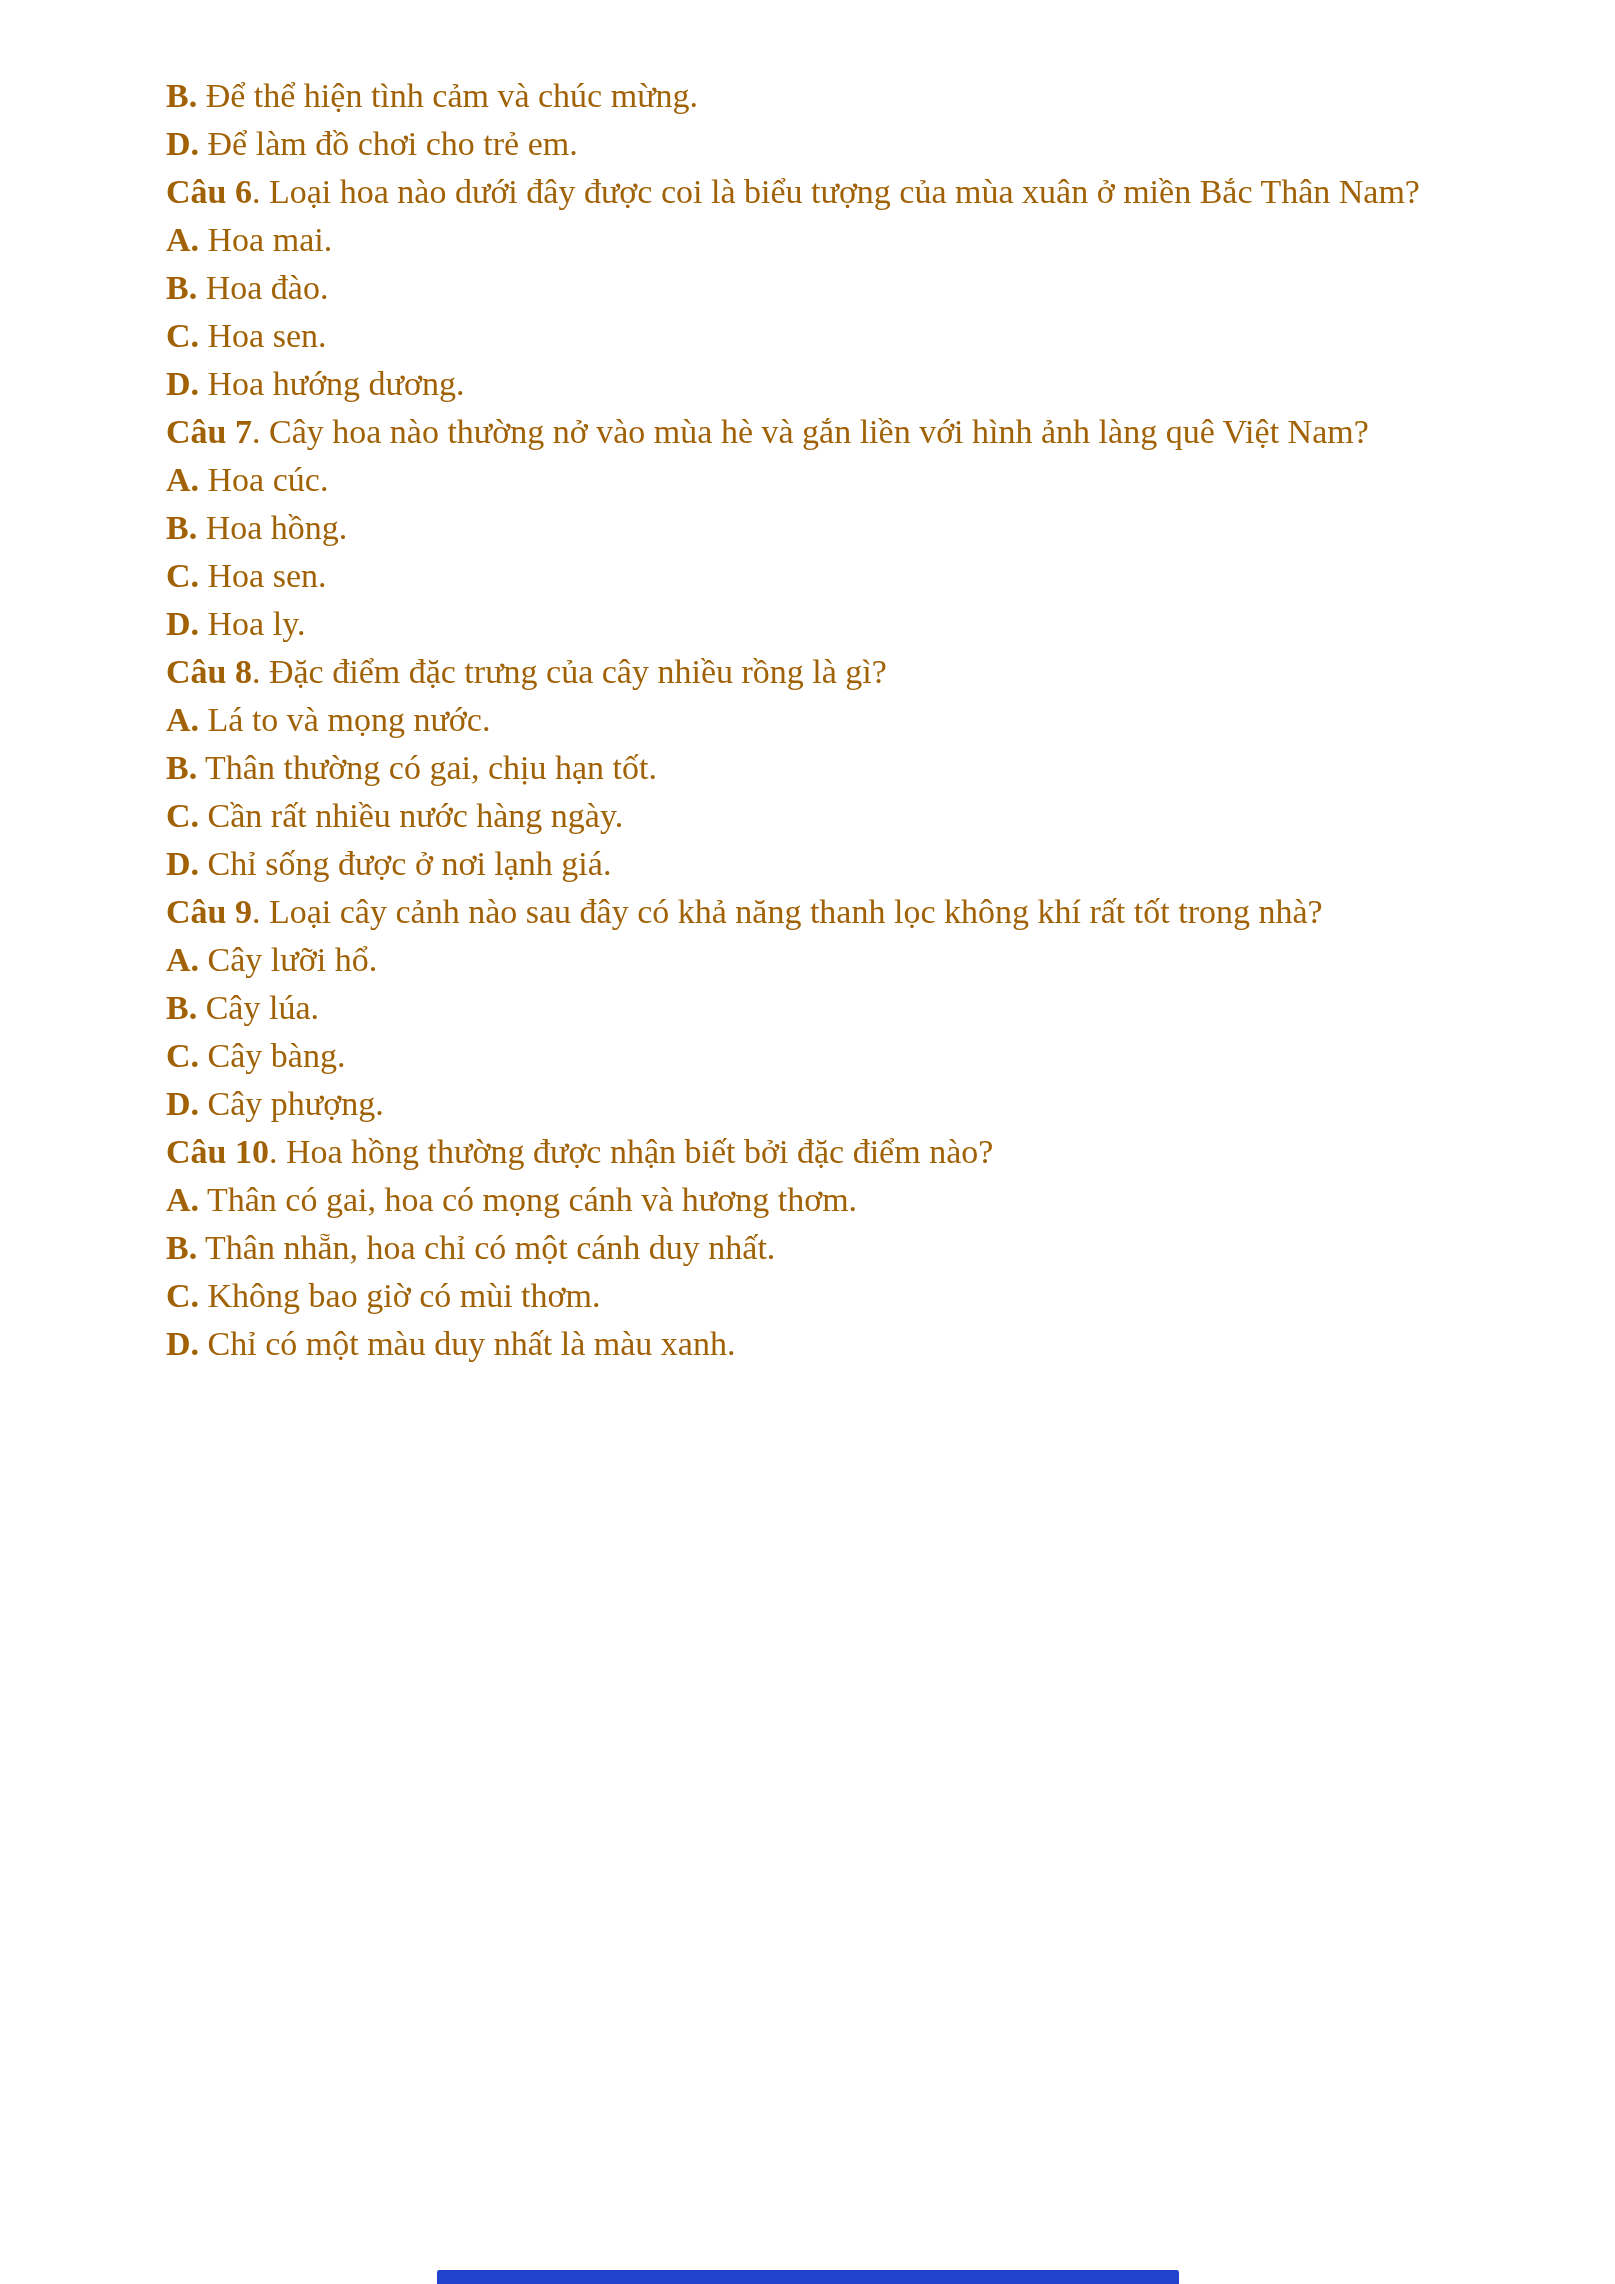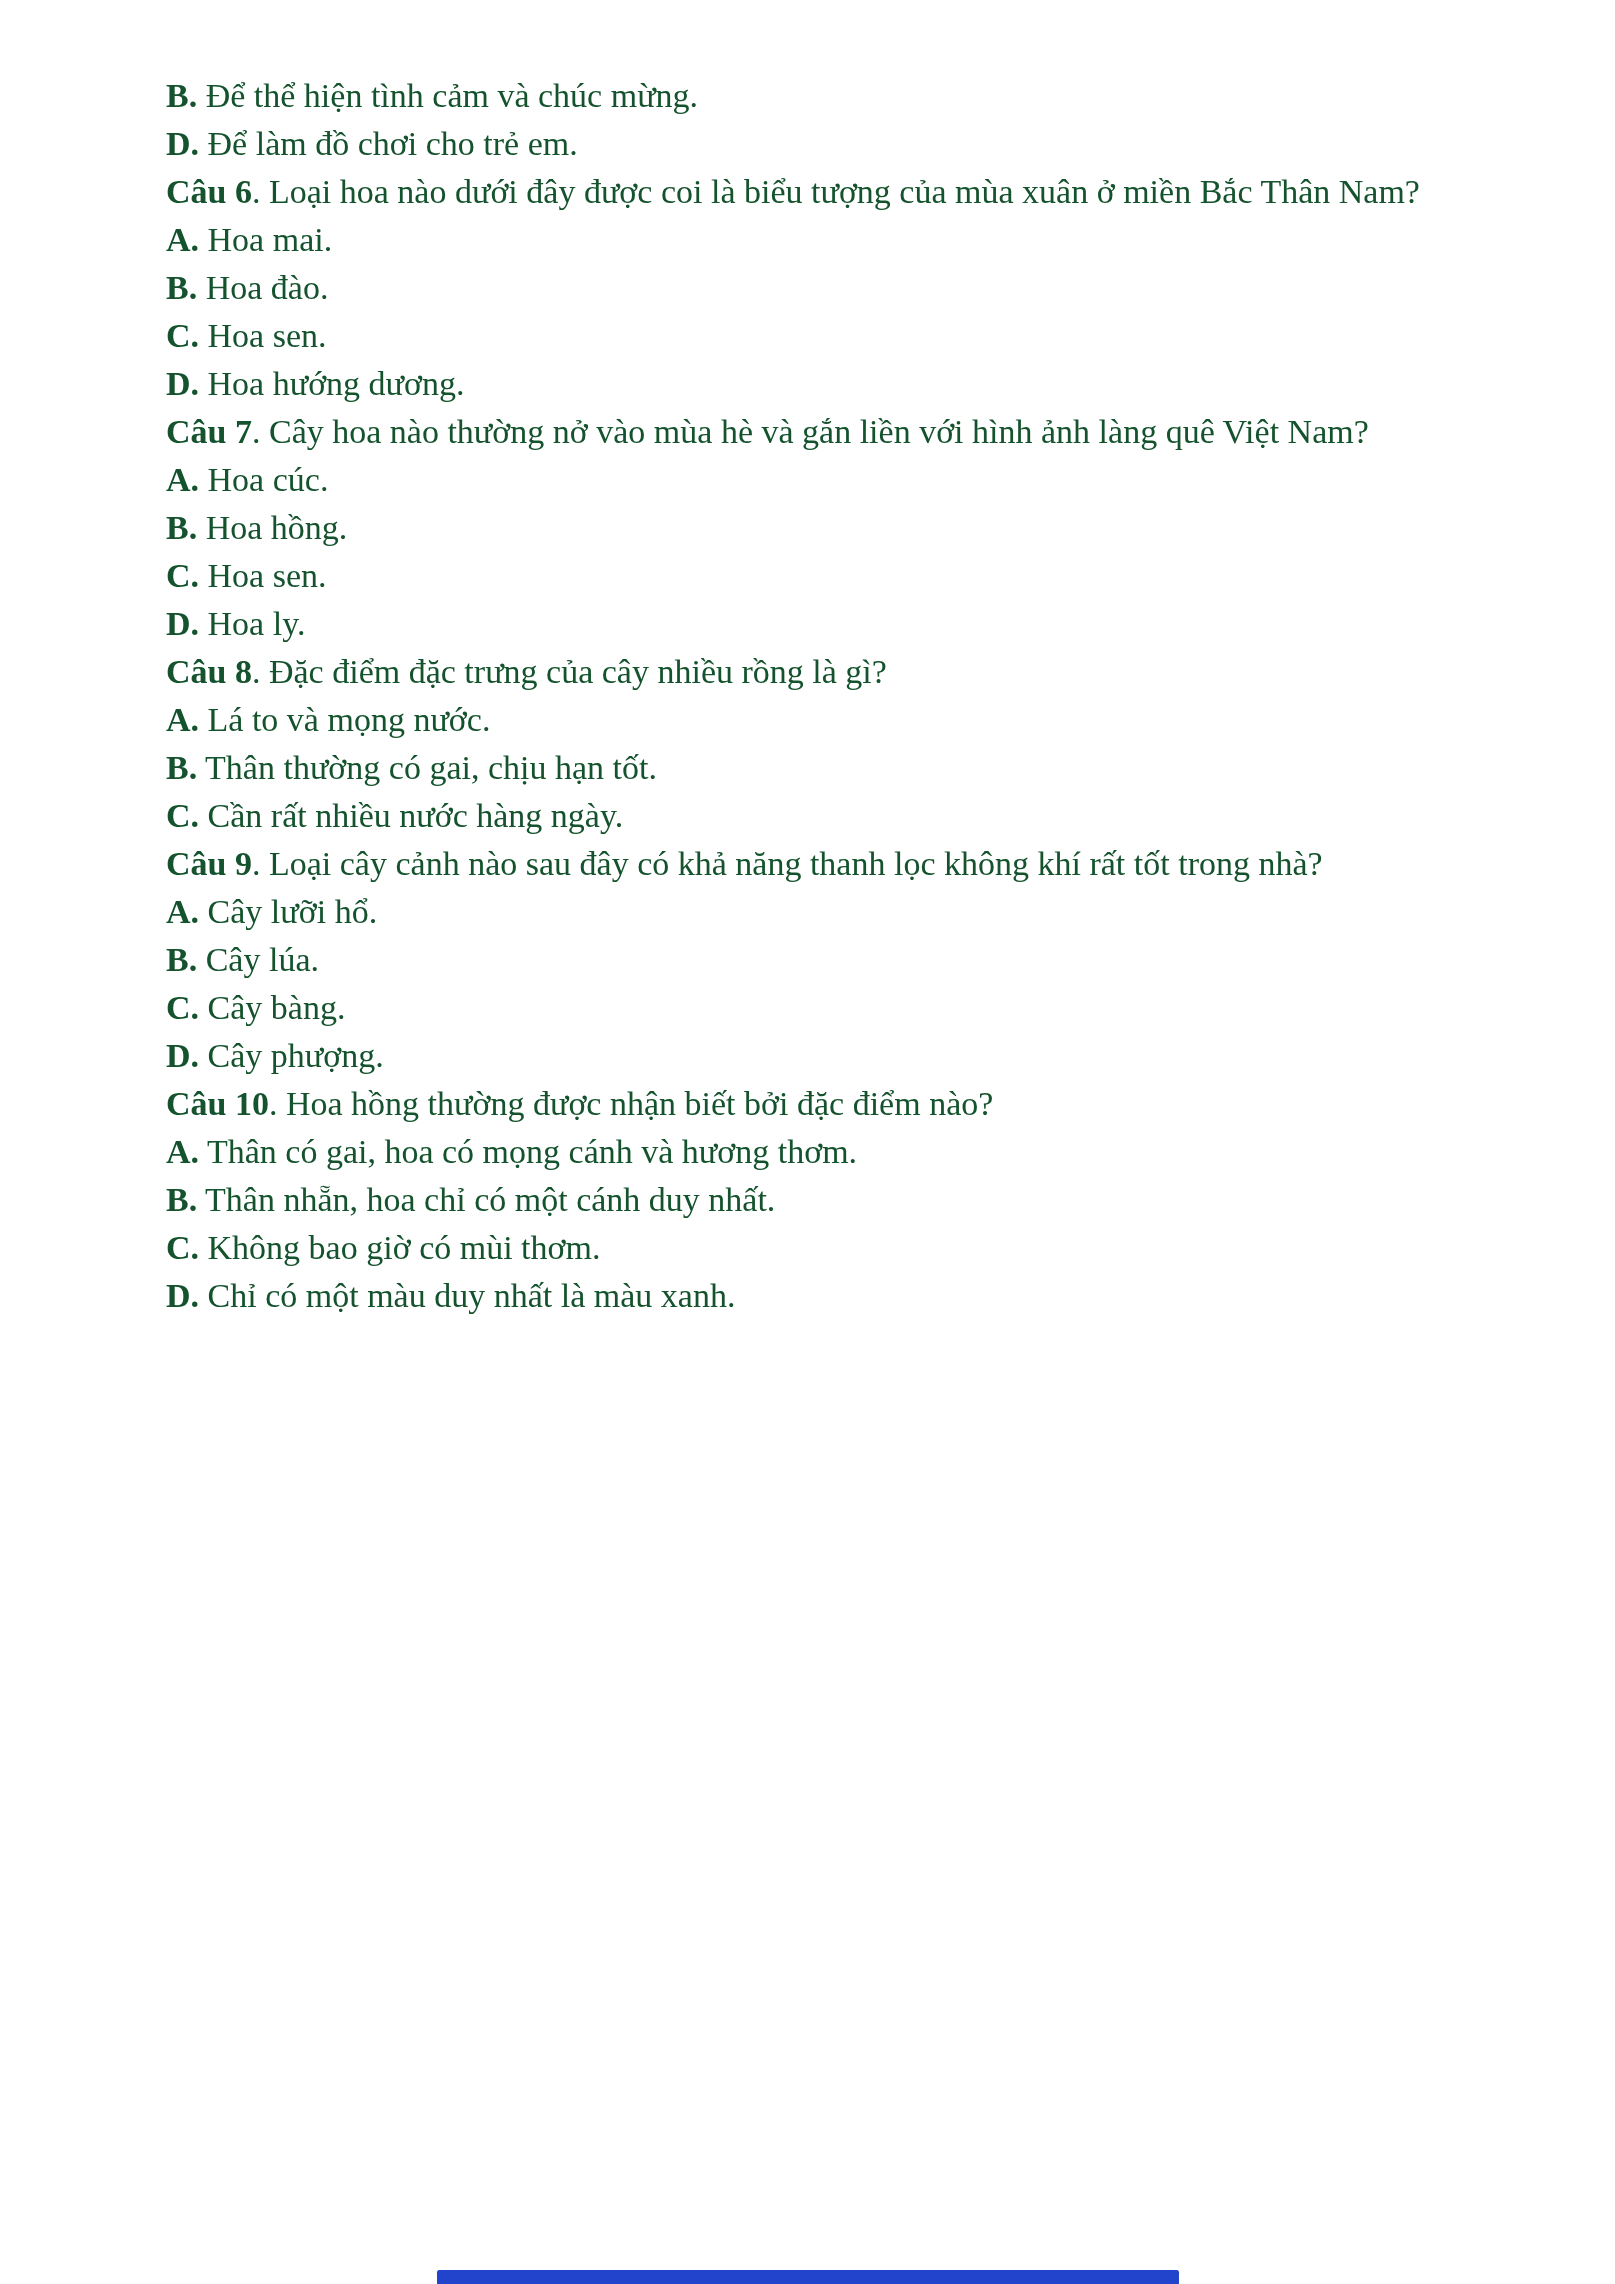--- a/index.html
+++ b/index.html
@@ -5,21 +5,21 @@
   html, body {
     margin: 0;
     padding: 0;
     background: #ffffff;
   }
   .page {
     position: relative;
     width: 1616px;
     height: 2284px;
     background: #ffffff;
-    color: #14532d;
+    color: #a16207;
     font-family: "Liberation Serif", "DejaVu Serif", serif;
     overflow: hidden;
   }
   .content {
     position: absolute;
     left: 166px;
     right: 166px;
     top: 72px;
   }
   .line {
@@ -77,20 +77,21 @@
   <p class="line option"><b class="lbl">D.</b><span class="txt"> Hoa ly.</span></p>
 
   <p class="line question"><b class="lbl">Câu 8</b><span class="txt">. Đặc điểm đặc trưng của cây nhiều rồng là gì?</span></p>
 
   <p class="line option"><b class="lbl">A.</b><span class="txt"> Lá to và mọng nước.</span></p>
 
   <p class="line option"><b class="lbl">B.</b><span class="txt"> Thân thường có gai, chịu hạn tốt.</span></p>
 
   <p class="line option"><b class="lbl">C.</b><span class="txt"> Cần rất nhiều nước hàng ngày.</span></p>
 
+  <p class="line option"><b class="lbl">D.</b><span class="txt"> Chỉ sống được ở nơi lạnh giá.</span></p>
 
   <p class="line question"><b class="lbl">Câu 9</b><span class="txt">. Loại cây cảnh nào sau đây có khả năng thanh lọc không khí rất tốt trong nhà?</span></p>
 
   <p class="line option"><b class="lbl">A.</b><span class="txt"> Cây lưỡi hổ.</span></p>
 
   <p class="line option"><b class="lbl">B.</b><span class="txt"> Cây lúa.</span></p>
 
   <p class="line option"><b class="lbl">C.</b><span class="txt"> Cây bàng.</span></p>
 
   <p class="line option"><b class="lbl">D.</b><span class="txt"> Cây phượng.</span></p>

